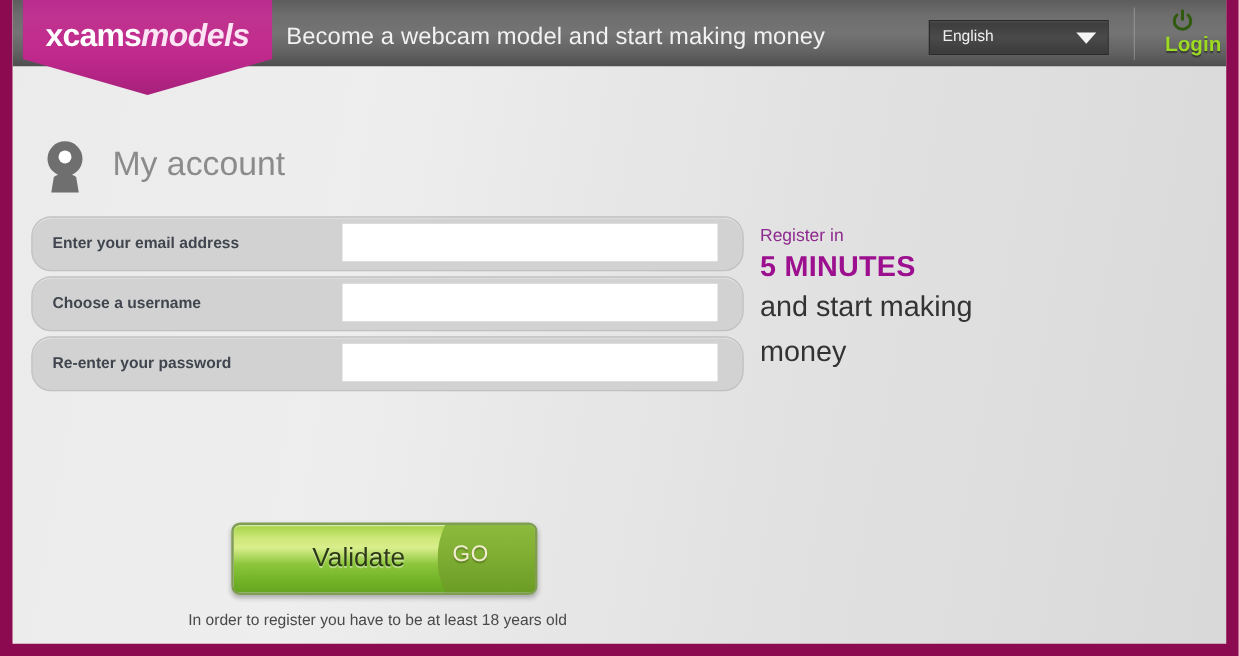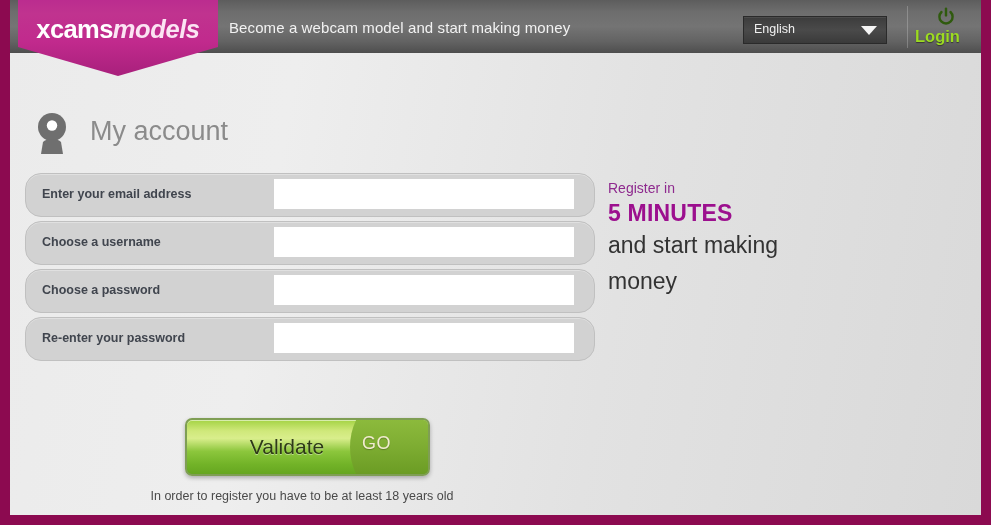--- a/index.html
+++ b/index.html
@@ -37,21 +37,21 @@
   #header {
     position: absolute;
     left: 0; top: 0;
     width: 971px; height: 53px;
     background: linear-gradient(180deg, #5d5d5d 0%, #6d6d6d 22%, #747474 50%, #636363 78%, #4e4e4e 100%);
   }
 
   #tagline {
     position: absolute;
     left: 219px; top: 19px;
-    font-size: 15px;
+    font-size: 19px;
     color: #f2f2f2;
     white-space: nowrap;
     letter-spacing: .1px;
   }
 
   
   #lang-select {
     position: absolute;
     left: 733px; top: 16px;
     width: 142px; height: 26px;
@@ -80,21 +80,21 @@
     left: 897px; top: 6px;
     width: 1px; height: 42px;
     background: rgba(255,255,255,.22);
   }
 
   
   #login-block {
     position: absolute;
     left: 905px; top: 6px;
     width: 62px; height: 44px;
-    text-align: left;
+    text-align: right;
     cursor: pointer;
   }
   #power-icon { display:block; margin: 1px auto 0 auto; }
   #login-label {
     display: block;
     font-size: 16.5px;
     font-weight: bold;
     color: #9cdb21;
     line-height: 19px;
     text-shadow: 0 1px 1px rgba(0,0,0,.45);
@@ -327,24 +327,20 @@
       <div class="form-row">
         <span class="row-label">Enter your email address</span>
         <input class="row-input" type="text" placeholder="" style="">
       </div>
 
       <div class="form-row">
         <span class="row-label">Choose a username</span>
         <input class="row-input" type="text" placeholder="" style="">
       </div>
 
-      <div class="form-row">
-        <span class="row-label">Choose a password</span>
-        <input class="row-input" type="password" placeholder="" style="">
-      </div>
 
       <div class="form-row">
         <span class="row-label">Re-enter your password</span>
         <input class="row-input" type="password" placeholder="" style="">
       </div>
 
     </div>
 
     <div id="validate-wrap">
       <div id="validate-button">

